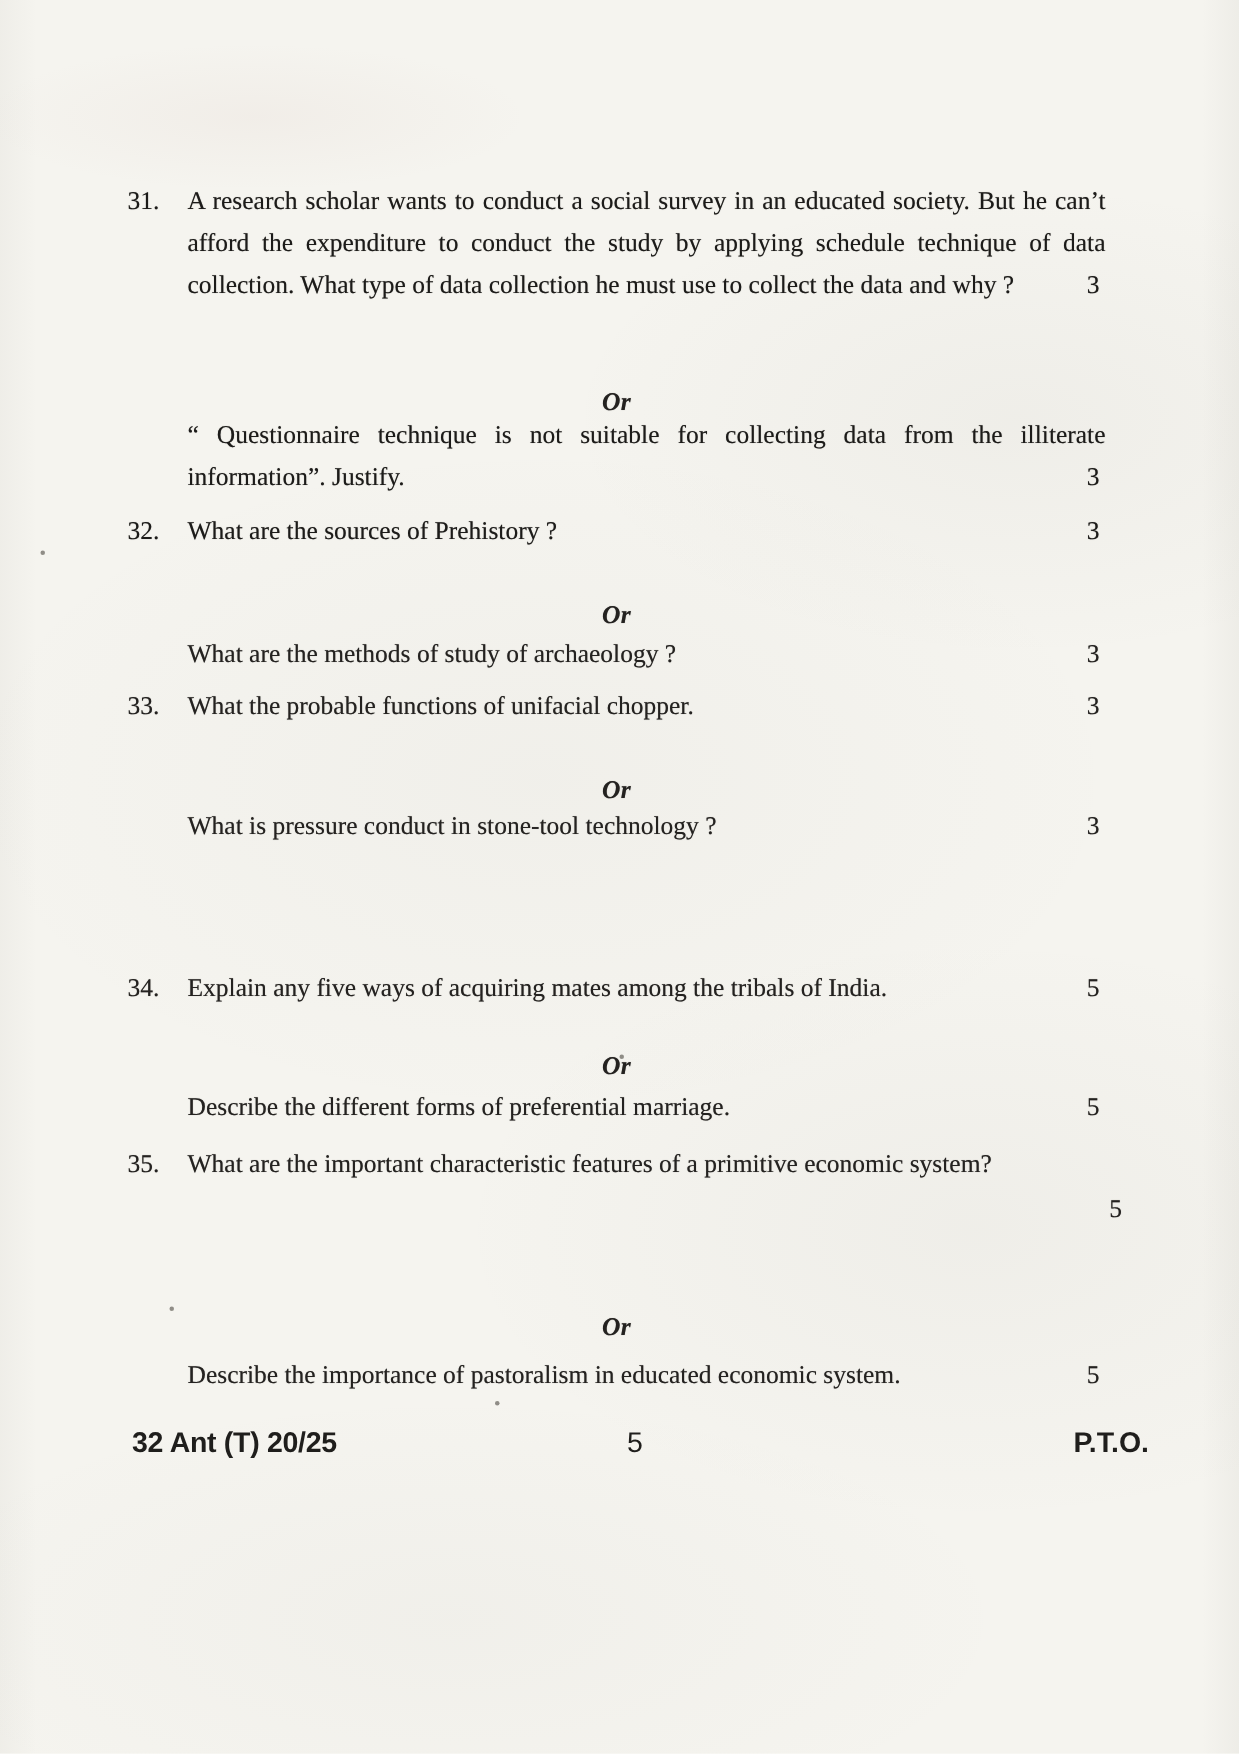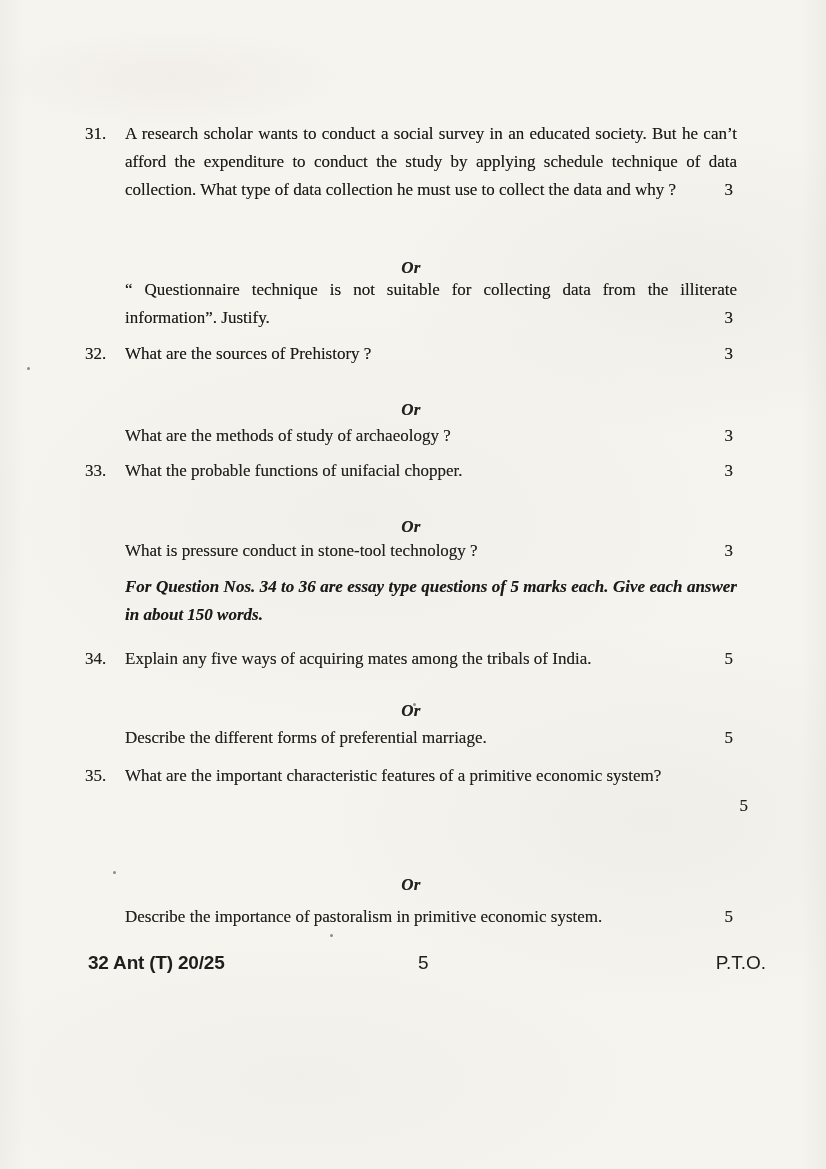--- a/index.html
+++ b/index.html
@@ -37,21 +37,21 @@
     font-size:17px;letter-spacing:.3px;margin-top:11px;
   }
   .instr{margin-left:40px;font-weight:700;font-style:italic;text-align:justify;color:#1c1b19;}
   .footer{
     position:absolute;left:88px;right:60px;top:951px;
     font-family:"Liberation Sans","DejaVu Sans",sans-serif;
     font-size:19px;line-height:24px;color:#1f1e1c;
   }
   .footer .fleft{position:absolute;left:0;top:0;font-weight:700;letter-spacing:-0.2px;}
   .footer .fcenter{position:absolute;left:330px;top:0;font-weight:400;}
-  .footer .fright{position:absolute;right:0;top:0;font-weight:400;margin-left:48px;}
+  .footer .fright{position:absolute;right:0;top:0;font-weight:700;margin-left:48px;}
   .speck{position:absolute;background:rgba(60,56,50,.55);border-radius:50%;}
 </style>
 </head>
 <body>
 
 <div class="page">
 
   <div class="blk bold" style="top:120px;">
     <span class="num">31.</span>
     <div class="txt just">A research scholar wants to conduct a social survey in an educated society. But he can’t afford the expenditure to conduct the study by applying schedule technique of data collection. What type of data collection he must use to collect the data and why ?</div>
@@ -90,23 +90,20 @@
 
   <div class="blk or" style="top:502px;">
     <span>Or</span>
   </div>
 
   <div class="blk" style="top:537px;">
     <div class="txt">What is pressure conduct in stone-tool technology ?</div>
     <span class="mark">3</span>
   </div>
 
-  <div class="blk" style="top:573px;">
-    <div class="instr">For Question Nos. 34 to 36 are essay type questions of 5 marks each. Give each answer in about 150 words.</div>
-  </div>
 
   <div class="blk" style="top:645px;font-family:Liberation Serif, serif;">
     <span class="num">34.</span>
     <div class="txt">Explain any five ways of acquiring mates among the tribals of India.</div>
     <span class="mark">5</span>
   </div>
 
   <div class="blk or" style="top:686px;">
     <span>Or</span>
   </div>
@@ -120,21 +117,21 @@
     <span class="num">35.</span>
     <div class="txt" style="white-space:nowrap;">What are the important characteristic features of a primitive economic system?</div>
     <span class="mark mark-below">5</span>
   </div>
 
   <div class="blk or" style="top:860px;">
     <span>Or</span>
   </div>
 
   <div class="blk" style="top:903px;">
-    <div class="txt">Describe the importance of pastoralism in primitive economic system.</div>
+    <div class="txt">Describe the importance of pastoralism in educated economic system.</div>
     <span class="mark">5</span>
   </div>
 
   <div class="footer">
     <span class="fleft">32 Ant (T) 20/25</span>
     <span class="fcenter">5</span>
     <span class="fright">P.T.O.</span>
   </div>
 
   <span class="speck" style="left:27px;top:367px;width:3px;height:3px;"></span>

